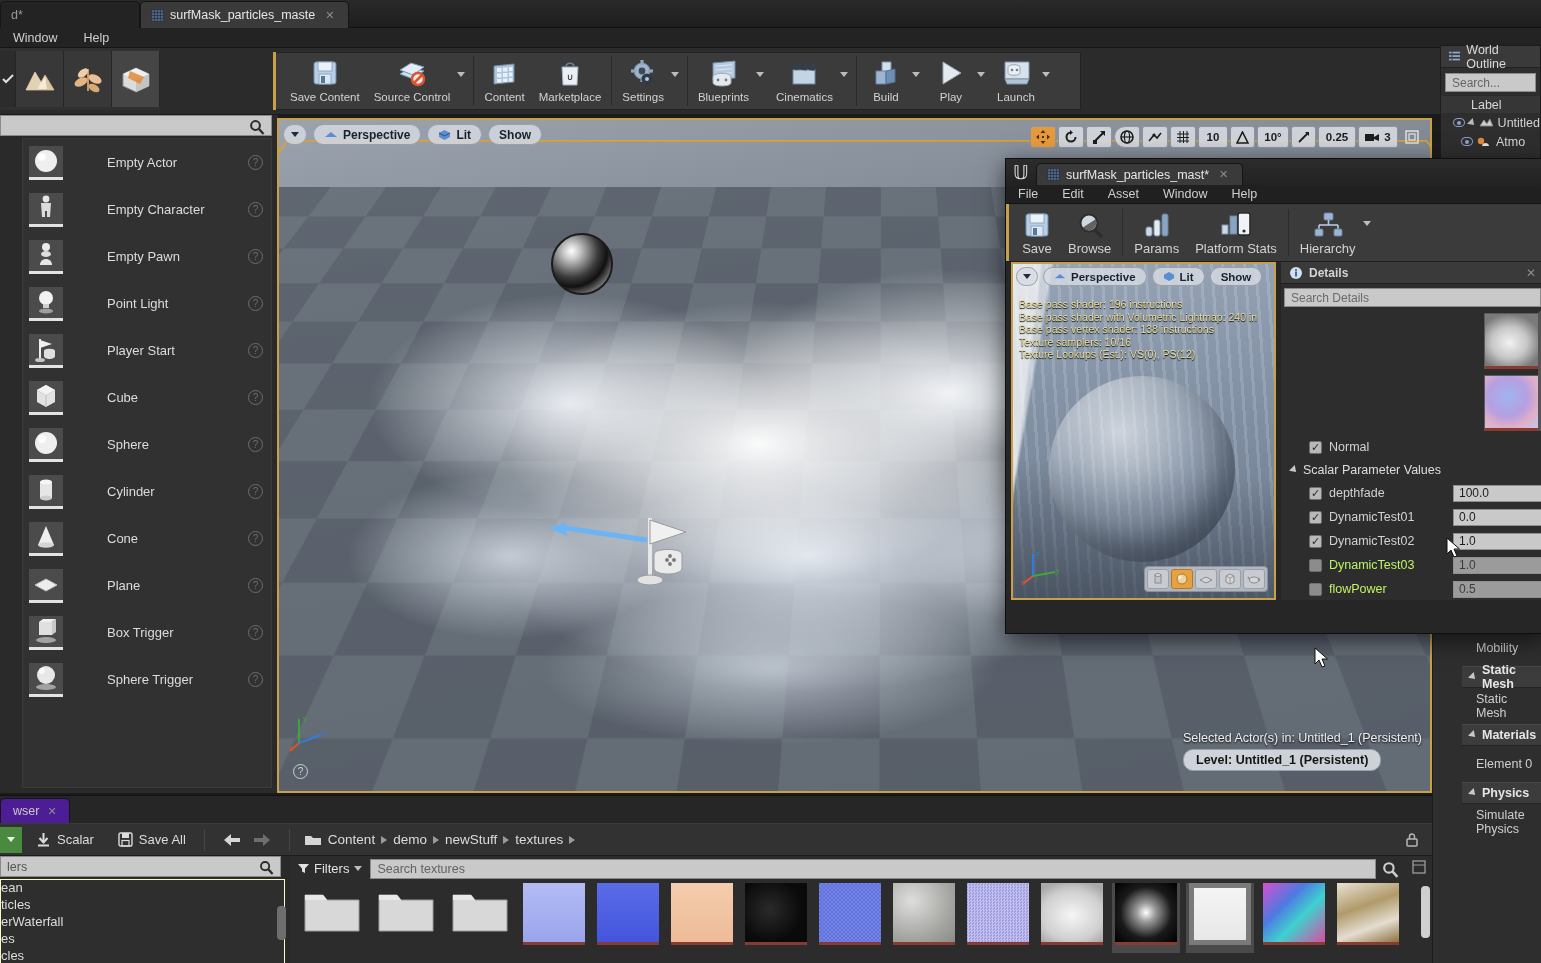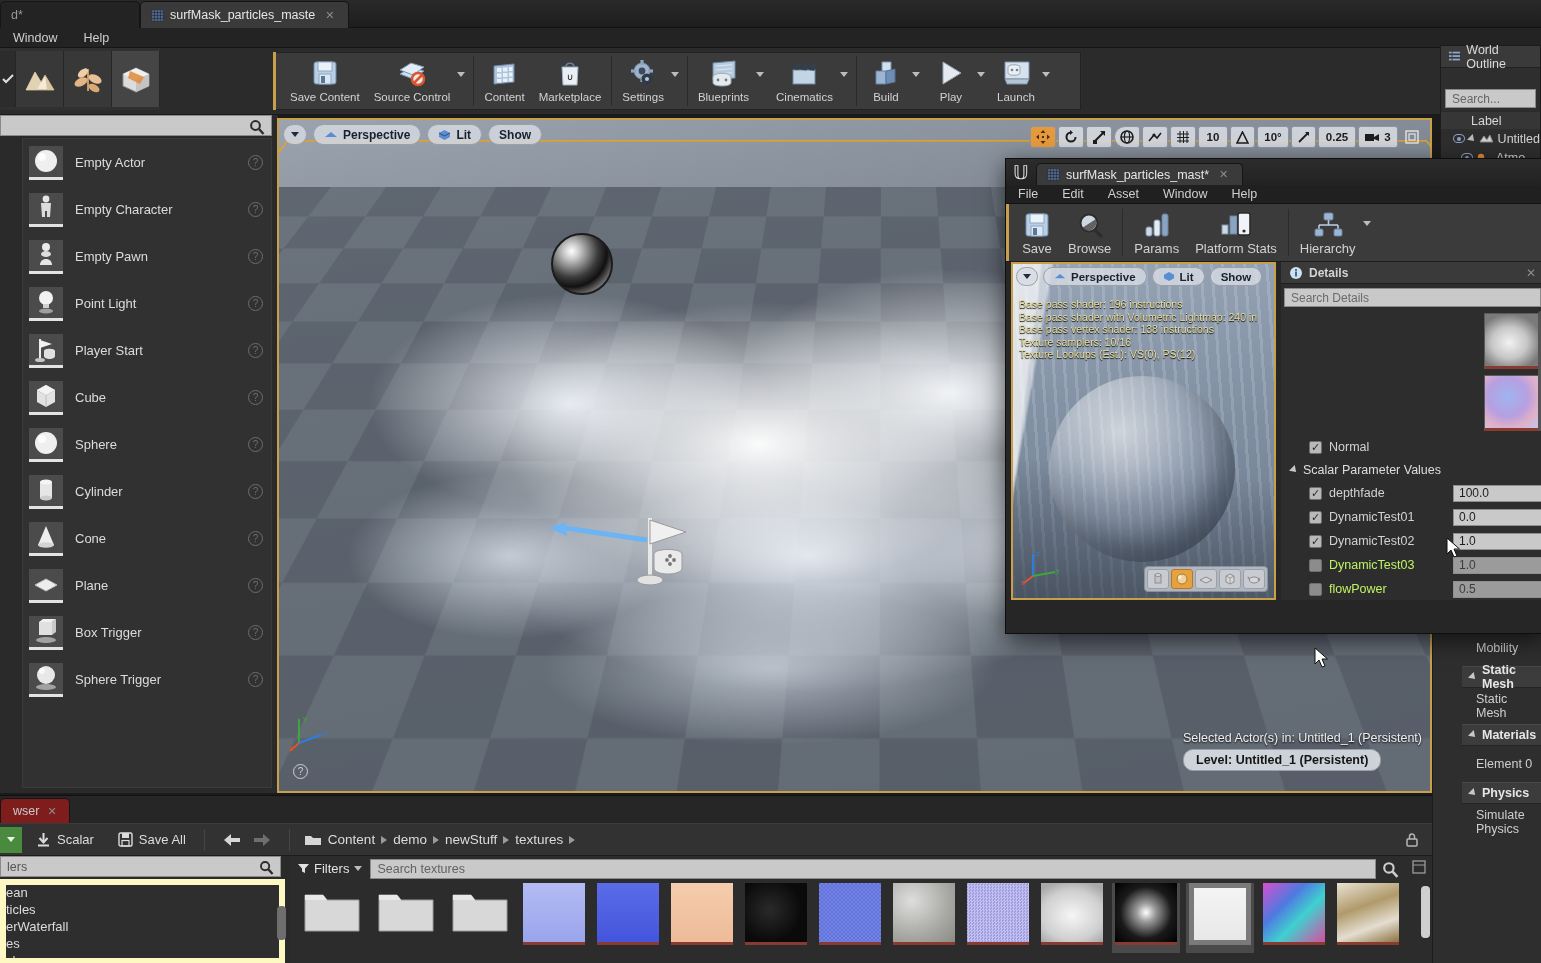--- a/index.html
+++ b/index.html
@@ -98,21 +98,21 @@
     position:absolute; left:22px; top:23px; width:250px; height:650px;
     background:#313131; border:1px solid #3b3b3b; overflow:hidden;
   }
   .place-item {
     height:47px; display:flex; align-items:center; gap:12px; padding:0 8px 0 6px;
   }
   .pi-thumb {
     width:34px;height:34px; background:#4b4b4b; border-bottom:3px solid #e3e3e3;
     display:flex;align-items:center;justify-content:center;
   }
-  .pi-label { flex:1; font-size:13px; color:#dcdcdc; }
+  .pi-label { flex:1; font-size:13px; color:#dcdcdc;margin-left:32px; }
   .pi-help {
     width:15px;height:15px;border-radius:50%;border:1.5px solid #6d6d6d;color:#6d6d6d;
     font-size:10px; display:flex;align-items:center;justify-content:center;
   }
   .left-strip {
     position:absolute;left:0;top:115px;width:22px;height:678px;background:#262626;
   }
   .left-strip .sel { position:absolute;left:0;top:70px;width:22px;height:33px;background:#3a3a3a;}
   .left-strip .lbl-d {position:absolute;left:3px;top:18px;font-size:12px;color:#cfcfcf;}
 
@@ -195,21 +195,21 @@
   
   .outliner {
     position:absolute; left:1440px; top:45px; width:101px; height:120px;
     background:#2e2e2e; border:1px solid #1c1c1c;
   }
   .panel-tab {
     height:22px; display:flex; align-items:center; gap:6px; padding:0 8px;
     background:#3a3a3a; color:#dadada; font-size:12.5px; border-bottom:1px solid #222;
   }
   .outliner-search {
-    margin:21px 4px 3px 4px; height:19px; background:#c9c9c9; border:1px solid #8a8a8a;
+    margin:5px 4px 3px 4px; height:19px; background:#c9c9c9; border:1px solid #8a8a8a;
     color:#666; font-size:12px; display:flex; align-items:center; padding-left:6px;
   }
   .outliner-head { height:18px; background:#363636; display:flex; align-items:center; padding-left:30px;
                    font-size:12.5px; color:#d8d8d8; border-top:1px solid #2a2a2a;}
   .ol-row { height:19px; display:flex; align-items:center; gap:4px; padding-left:12px; font-size:12.5px; color:#d2d2d2;}
   .eye { width:12px;height:9px;border-radius:50%/60%; border:1.5px solid #8ea0c8; position:relative;}
   .eye:after{content:'';position:absolute;left:3px;top:1.5px;width:4px;height:4px;border-radius:50%;background:#8ea0c8;}
 
   .detailspanel {
     position:absolute; left:1432px; top:630px; width:109px; height:333px;
@@ -288,37 +288,37 @@
             font-size:12.5px; color:#dedede; }
   .md-thumb { position:absolute; right:4px; width:56px; height:56px; border:1px solid #5a5a5a; border-bottom:3px solid #8a3b31;}
   .md-vscroll { position:absolute; right:0; top:49px; width:6px; height:120px; background:#555; border-radius:3px;}
 
   
   .cb {
     position:absolute; left:0; top:795px; width:1432px; height:168px; background:#262626;
     border-top:1px solid #111;
   }
   .cb-tabrow { height:27px; display:flex; align-items:flex-end; }
-  .cb-tab { height:25px; background:#7f1d1d; border:1px solid #161616; border-bottom:none;
+  .cb-tab { height:25px; background:#4c1d95; border:1px solid #161616; border-bottom:none;
             border-radius:5px 5px 0 0; padding:0 12px; display:flex; align-items:center; gap:8px;
             font-size:12.5px; color:#c9c9c9;}
   .cb-toolbar { height:33px; background:#323232; display:flex; align-items:center; gap:4px; padding-left:0px;
                 border-top:1px solid #3b3b3b; border-bottom:1px solid #1c1c1c;}
   .cb-add { width:22px; height:26px; background:#4a8a3e; display:flex;align-items:center;justify-content:center;}
   .cb-btn { display:flex;align-items:center;gap:6px; padding:0 10px; height:26px; font-size:13px; color:#dcdcdc;}
   .cb-divider { width:1px; height:22px; background:#454545; margin:0 4px;}
   .crumb { display:flex; align-items:center; gap:7px; padding:0 2px; font-size:13.5px; color:#dcdcdc;}
   .crumb-arrow { width:0;height:0;border-top:4px solid transparent;border-bottom:4px solid transparent;border-left:6px solid #9a9a9a;}
   .cb-lock { position:absolute; right:12px; top:36px; }
 
   .cb-split { position:absolute; left:0; top:60px; width:1432px; height:108px; display:flex;}
   .cb-folders { width:290px; background:#2a2a2a; position:relative; }
   .cb-f-search { position:absolute; left:0; top:0; width:281px; height:21px; background:#c9c9c9;
                  border:1px solid #8a8a8a; display:flex; align-items:center; padding-left:6px; color:#555; font-size:12.5px;}
-  .cb-f-list { position:absolute; left:0; top:23px; width:285px; bottom:0; background:#2e2e2e; border:6px solid #fef9c3;
+  .cb-f-list { position:absolute; left:0; top:23px; width:285px; bottom:0; background:#2e2e2e; border:1px solid #fef9c3;
                padding-left:0px; overflow:hidden;}
   .cb-f-item { height:17px; font-size:13px; color:#dcdcdc; padding-left:0px; }
   .cb-f-scroll { position:absolute; right:4px; top:50px; width:9px; height:34px; background:#6e6e6e; border-radius:4px;}
   .cb-assets { flex:1; background:#2c2c2c; position:relative; }
   .cb-a-bar { height:25px; display:flex; align-items:center; gap:8px; padding-left:8px; }
   .filters-btn { display:flex; align-items:center; gap:5px; font-size:13px; color:#e2e2e2;}
   .a-search { flex:1; height:20px; margin-right:28px; background:#c9c9c9; border:1px solid #8a8a8a;
               color:#626262; font-size:12.5px; display:flex; align-items:center; padding-left:6px; position:relative;}
   .tiles { position:absolute; left:0; top:27px; right:0; bottom:0; display:flex; gap:6px; padding-left:8px; align-items:flex-start;}
   .tile { width:68px; height:70px; display:flex; align-items:flex-start; justify-content:center;}

